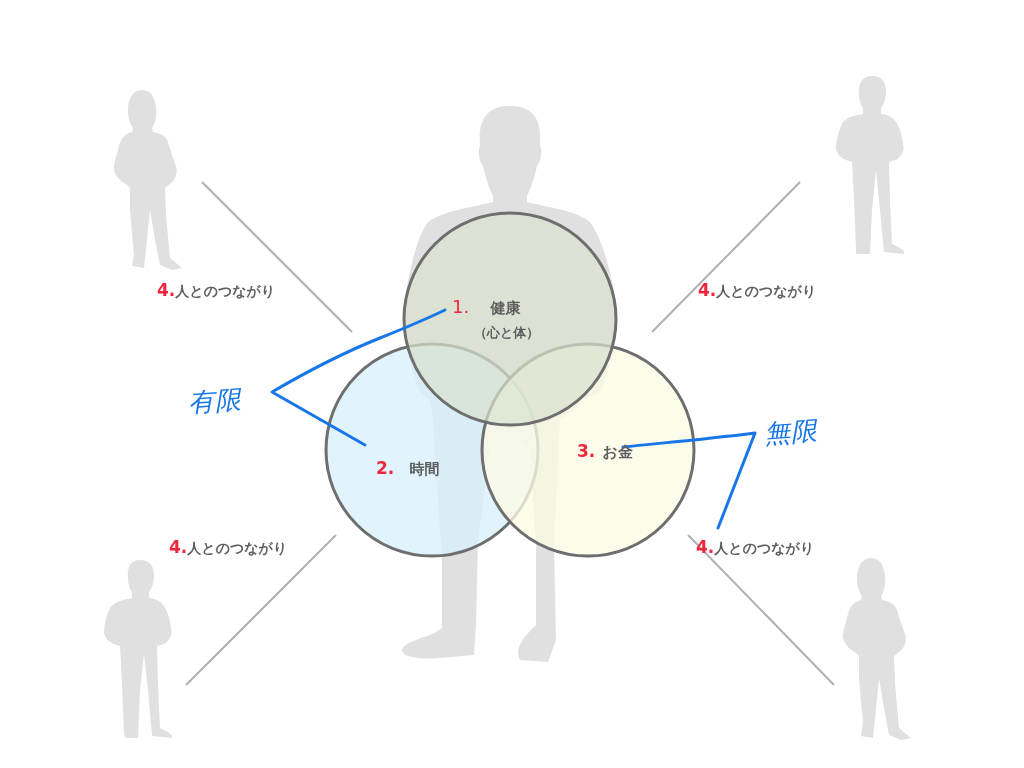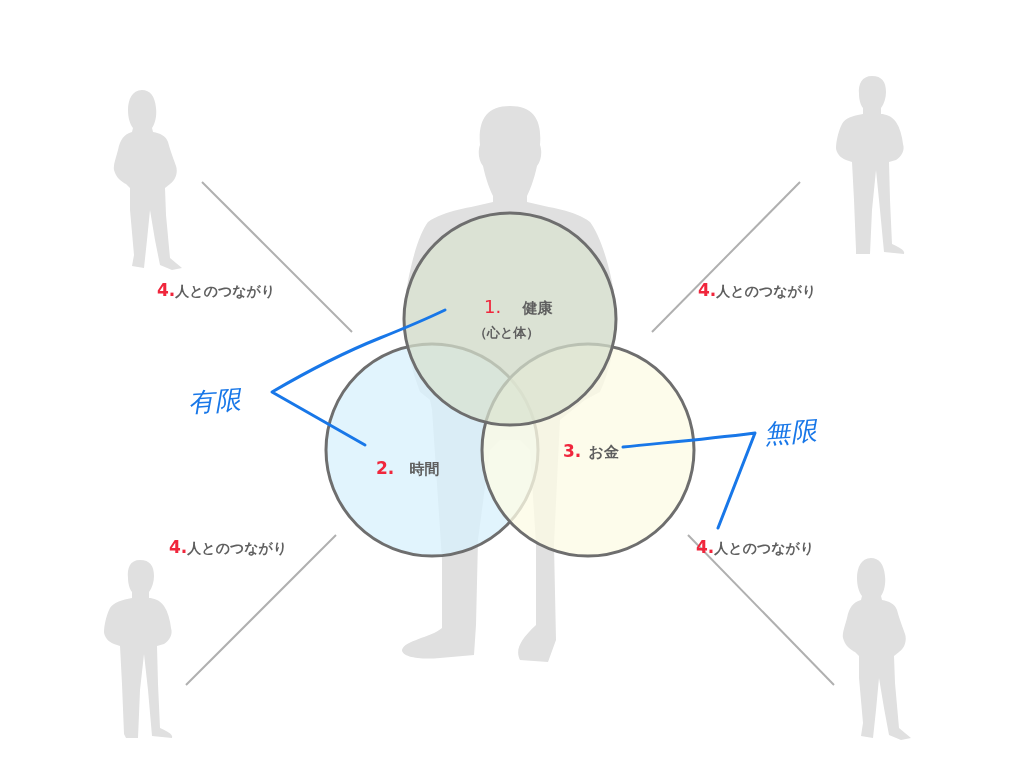--- a/index.html
+++ b/index.html
@@ -48,32 +48,32 @@
     <circle cx="588" cy="450" r="106" fill="#fdfbe6" fill-opacity="0.78" stroke="#6e6e6e" stroke-width="3"></circle>
     <circle cx="510" cy="319" r="106" fill="#d8e2cf" fill-opacity="0.72" stroke="#6e6e6e" stroke-width="3"></circle>
   </g>
 
   <g stroke="#1877e8" stroke-width="3" fill="none" stroke-linecap="round" stroke-linejoin="round">
     <path d="M445 310 C420 322 400 330 380 338 C350 350 320 364 272 392 L365 445"></path>
     <path d="M623 447 C660 443 700 440 755 433 L718 528"></path>
   </g>
 </svg>
 
-<div class="lbl" style="left:452px; top:296px; font-size:15px;margin-left:32px;">
+<div class="lbl" style="left:452px; top:296px; font-size:15px;">
   <span class="num" style="font-size:18px; font-weight:normal; margin-right:16px;">1.</span>
   <span>健康</span>
 </div>
 <div class="lbl" style="left:474px; top:324px; font-size:13px;">（心と体）</div>
 
 <div class="lbl" style="left:376px; top:458px; font-size:15px;">
   <span class="num" style="font-size:17px; margin-right:10px;">2.</span>
   <span>時間</span>
 </div>
 
-<div class="lbl" style="left:563px; top:441px; font-size:15px;">
+<div class="lbl" style="left:577px; top:441px; font-size:15px;">
   <span class="num" style="font-size:17px; margin-right:2px;">3.</span>
   <span>お金</span>
 </div>
 
 <div class="lbl" style="left:157px; top:280px;">
   <span class="num" style="font-size:17px;">4.</span><span>人とのつながり</span>
 </div>
 <div class="lbl" style="left:698px; top:280px;">
   <span class="num" style="font-size:17px;">4.</span><span>人とのつながり</span>
 </div>

